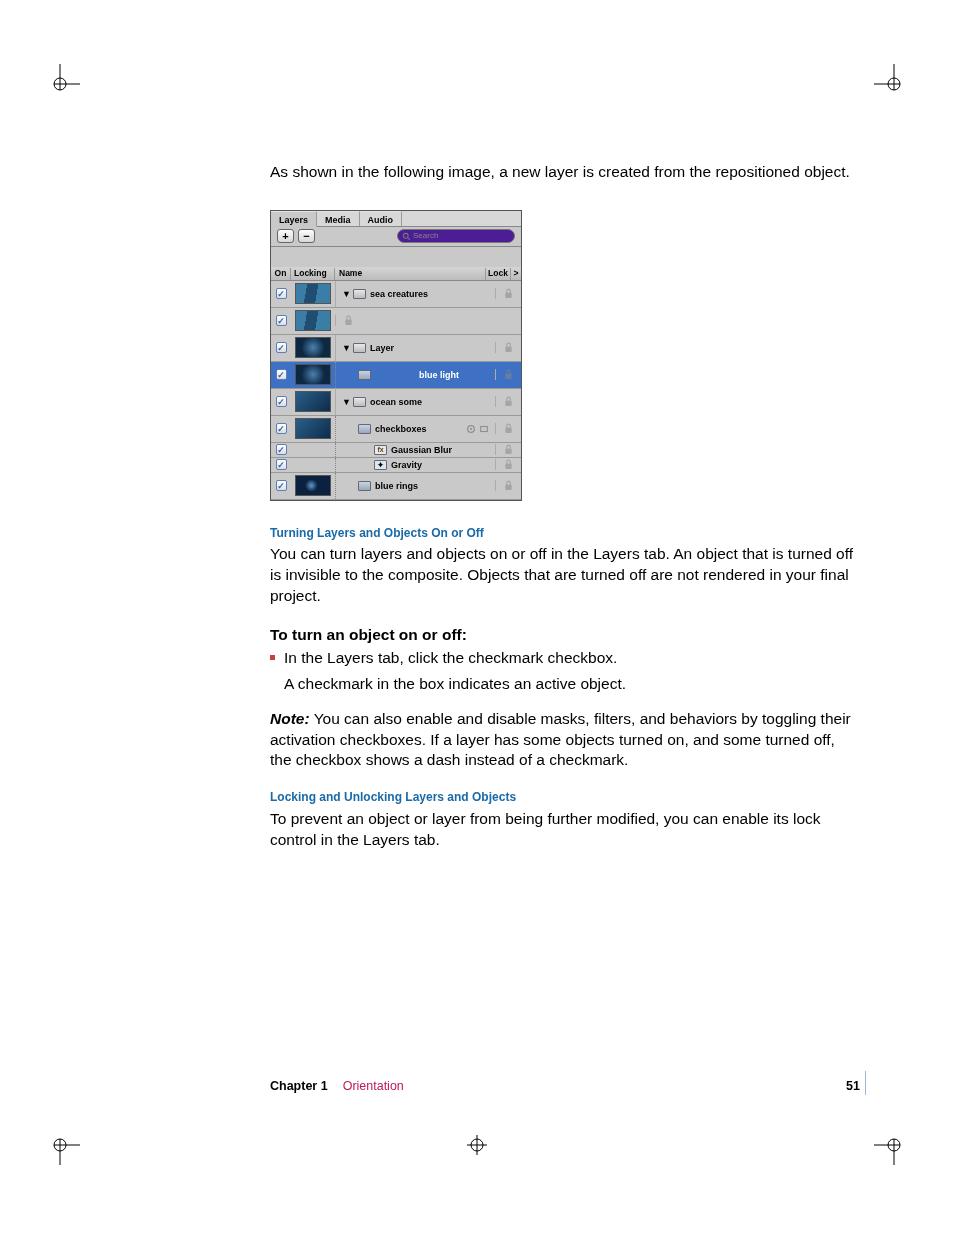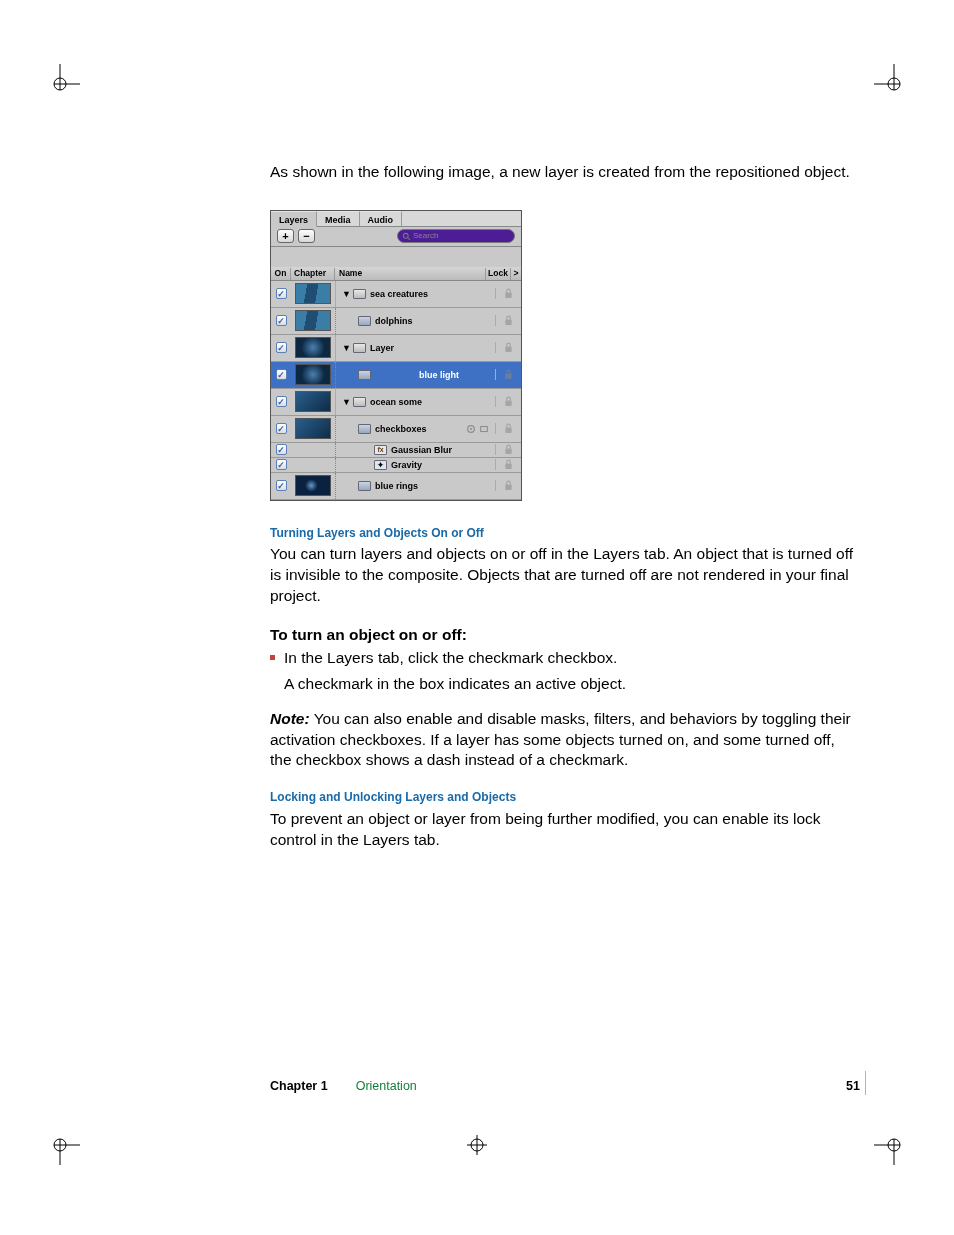--- a/index.html
+++ b/index.html
@@ -208,21 +208,21 @@
   .footer {
     position: absolute;
     left: 270px;
     width: 590px;
     bottom: 142px;
     display: flex;
     align-items: center;
     font-size: 12.5px;
   }
   .footer .chap { font-weight: bold; }
-  .footer .cname { color: #15803d; margin-left: 28px; }
+  .footer .cname { color: #be185d; margin-left: 15px; }
   .footer .pgn { margin-left: auto; font-weight: bold; }
   .footer-rule {
     position: absolute;
     right: 88px;
     bottom: 140px;
     height: 24px;
     border-left: 1px solid #9ab7d4;
   }
 </style>
 </head>
@@ -277,21 +277,21 @@
       <div class="search-pill">
         <svg viewBox="0 0 12 12">
             <circle cx="5" cy="5" r="3.2" fill="none" stroke="#777" stroke-width="1.4"></circle>
             <line x1="7.5" y1="7.5" x2="10.5" y2="10.5" stroke="#777" stroke-width="1.4"></line>
           </svg>
         <span>Search</span>
       </div>
     </div>
     <div class="panel-header">
       <div class="col-on">On</div>
-      <div class="col-prev">Chapter</div>
+      <div class="col-prev">Locking</div>
       <div class="col-name">Name</div>
       <div class="col-lock">Lock</div>
       <div class="col-caret">&gt;</div>
     </div>
     <div id="rows-container">
         <div class="layer-row">
           <div class="row-on">
             <div class="chk">✓</div>
           </div>
           <div class="row-prev">
@@ -308,24 +308,20 @@
               <path d="M3 5 V3.2 a2 2 0 0 1 4 0 V5" fill="none" stroke="#888" stroke-width="1.3"></path>
             </svg>
           </div>
         </div>
         <div class="layer-row">
           <div class="row-on">
             <div class="chk">✓</div>
           </div>
           <div class="row-prev">
             <div class="thumb t1"></div>
-          </div>
-          <div class="row-name dotted" style="padding-left: 22px;">
-            <span class="type-icon img"></span>
-            <span style="font-weight:bold">dolphins</span>
           </div>
           <div class="row-lock">
             <svg class="lock-ic" viewBox="0 0 10 12">
               <rect x="1.5" y="5" width="7" height="6" rx="1" fill="#888"></rect>
               <path d="M3 5 V3.2 a2 2 0 0 1 4 0 V5" fill="none" stroke="#888" stroke-width="1.3"></path>
             </svg>
           </div>
         </div>
         <div class="layer-row">
           <div class="row-on">

